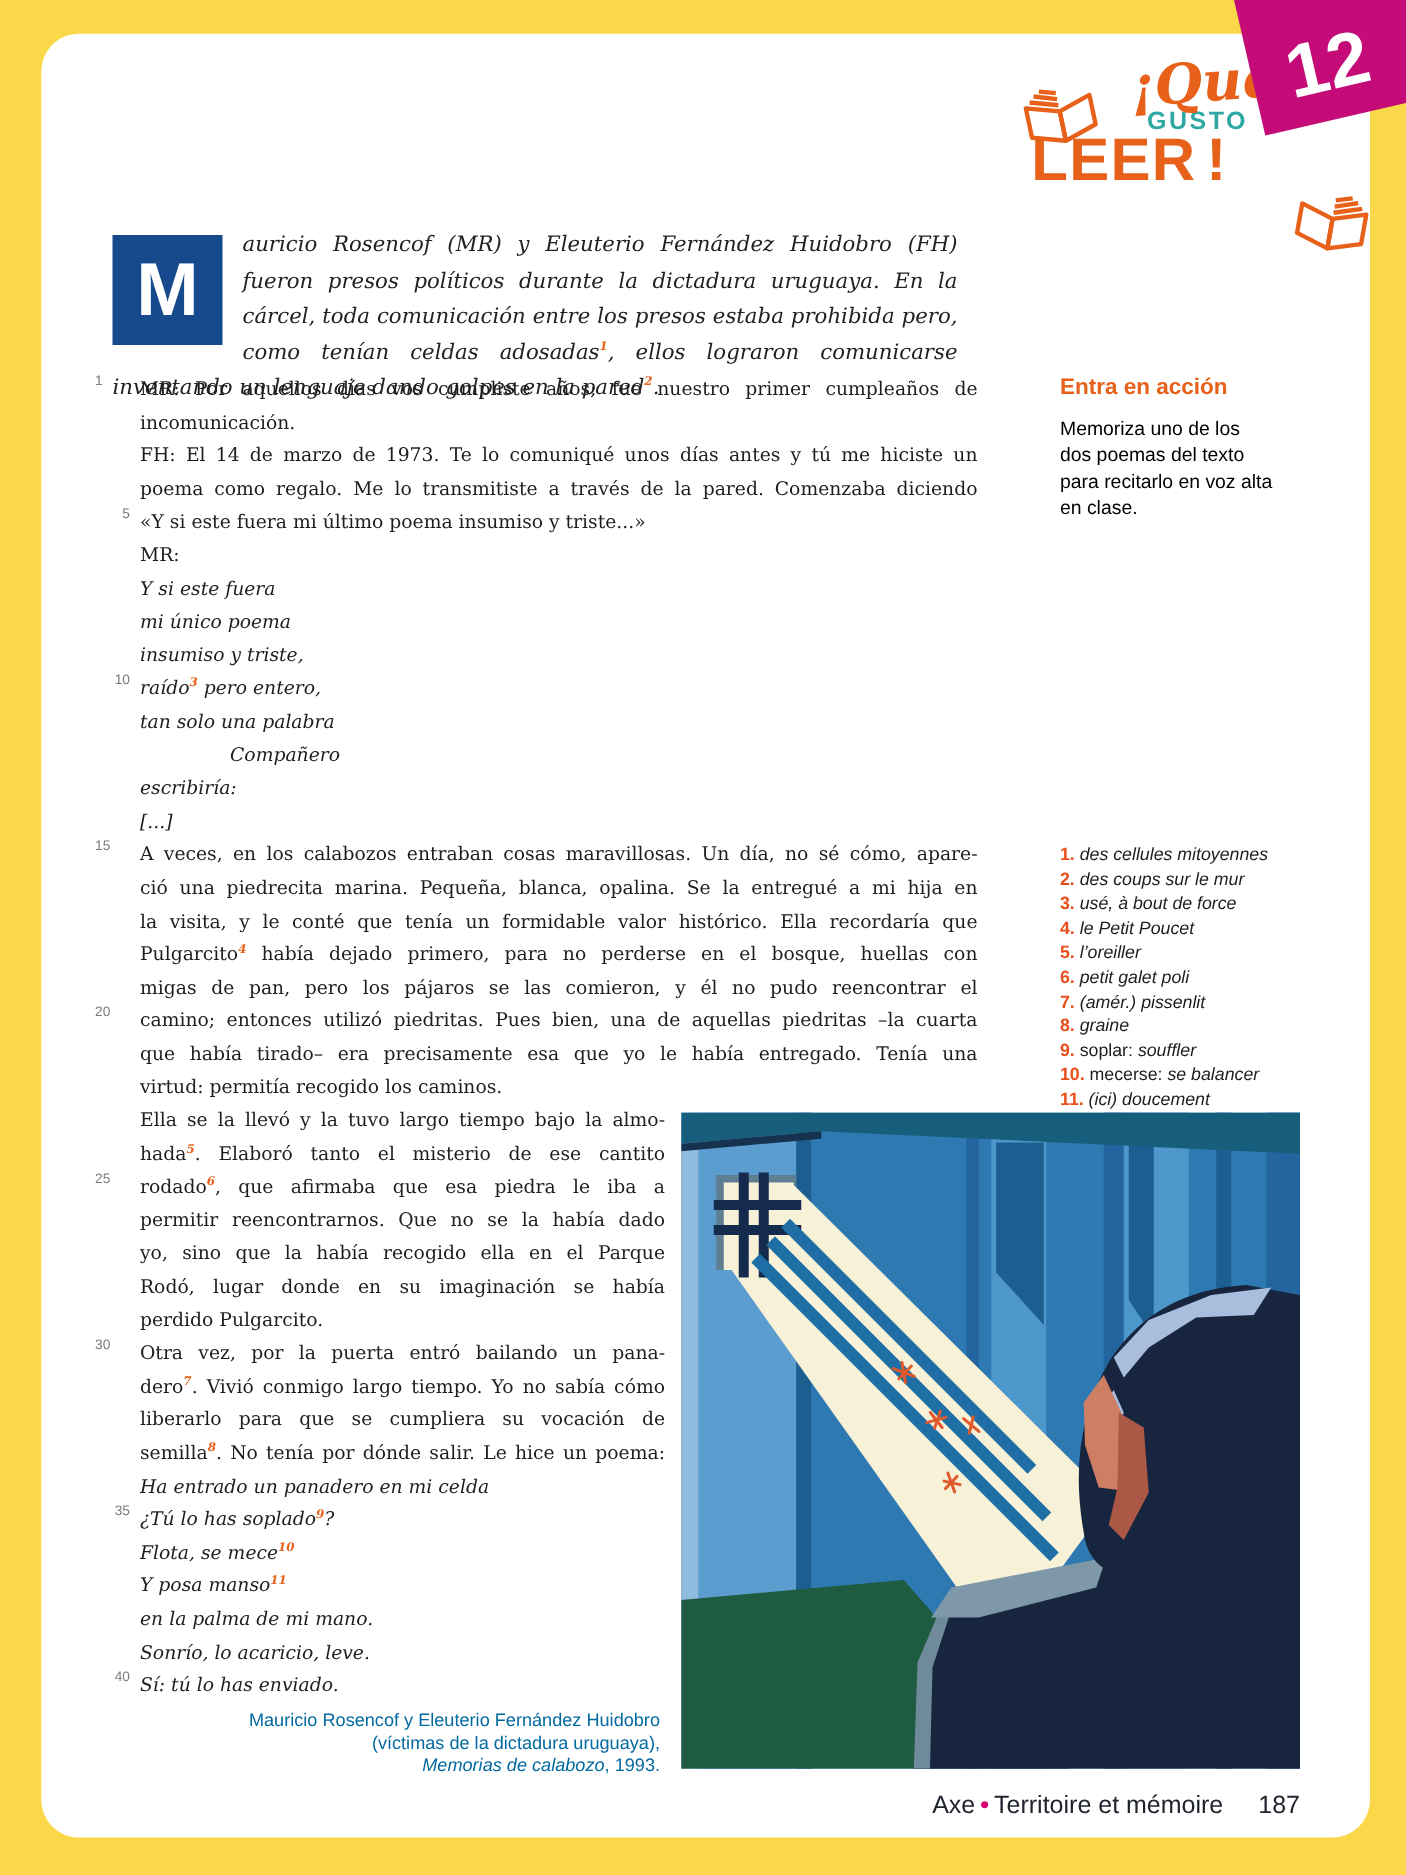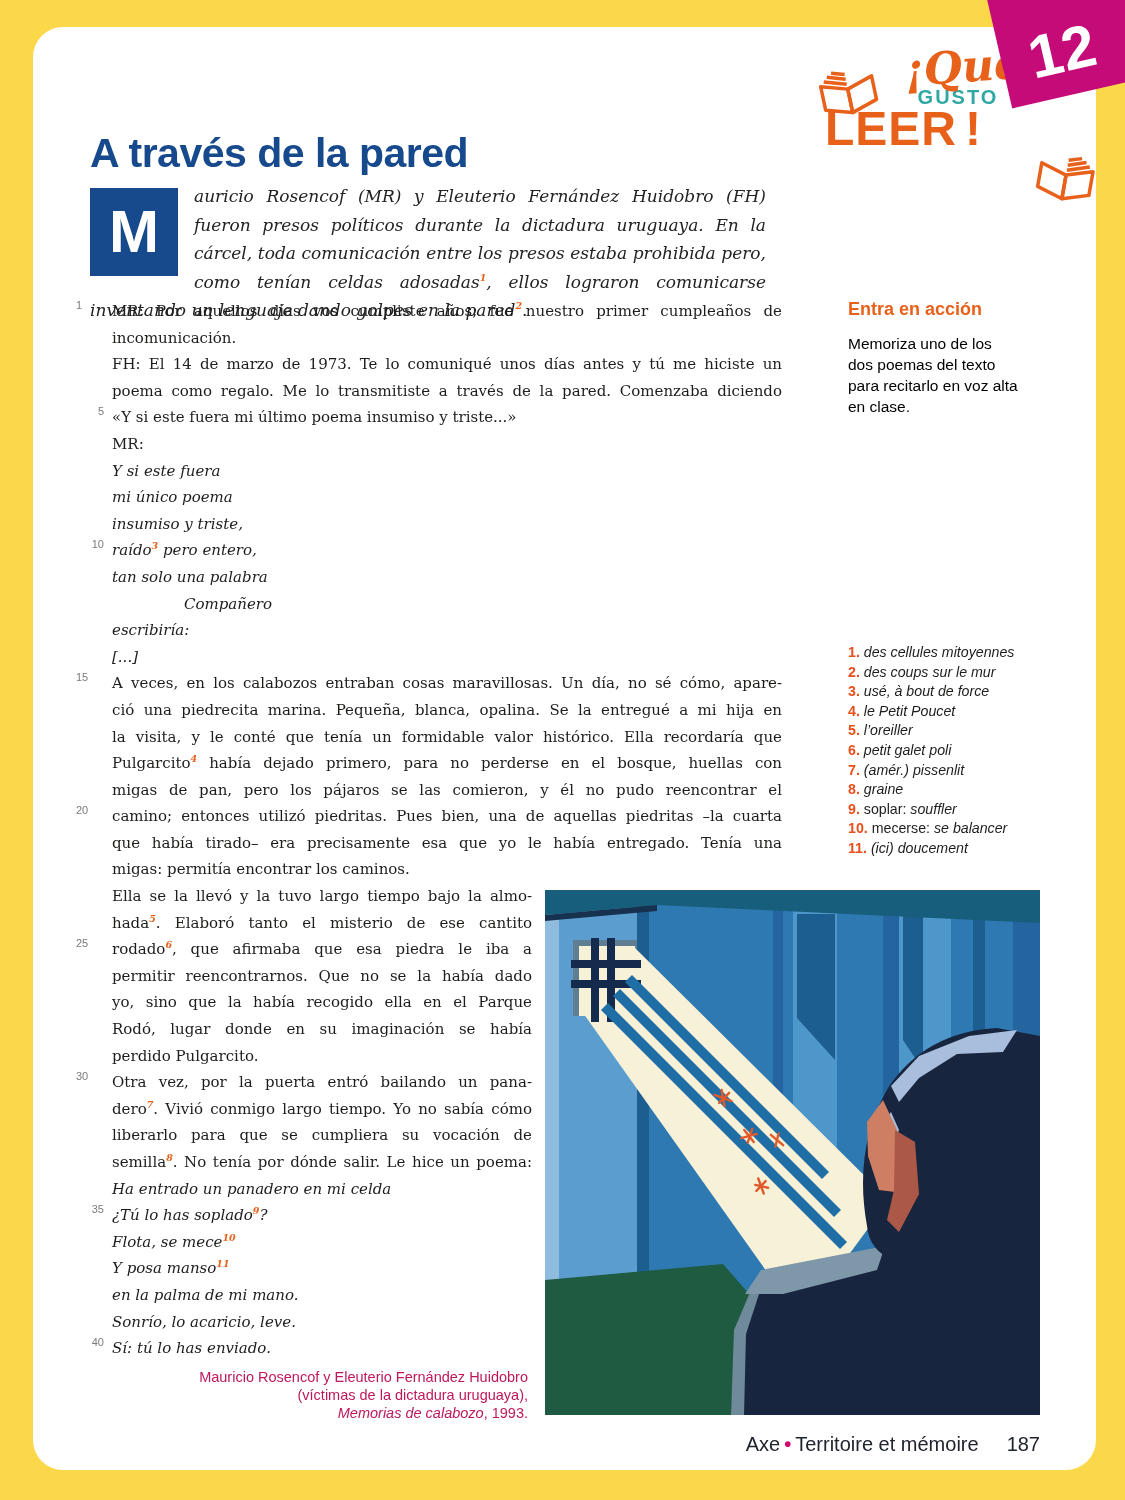--- a/index.html
+++ b/index.html
@@ -44,40 +44,39 @@
   .line.ind{padding-left:72px}
   .line.j{text-align:justify;text-align-last:justify}
   .lnum{position:absolute;left:-36px;width:28px;text-align:right;
         font:11px "Liberation Sans",sans-serif;color:#7b7b7b;top:1px;font-style:normal}
   .sup{color:var(--accent-orange,#E8611B);font-weight:bold;font-size:9.5px;
         vertical-align:super;line-height:0;font-style:italic}
   
   .action{position:absolute;left:815px;top:272px;width:210px}
   .action-h{font-weight:bold;font-size:18px;color:var(--accent-orange,#E8611B)}
   .action-body{margin-top:13px;font-size:15.5px;line-height:21px;color:#000000}
-  .footnotes{position:absolute;left:815px;top:616px;width:215px}
+  .footnotes{position:absolute;left:815px;top:648px;width:215px}
   .fnote{font-style:italic;font-size:14.2px;line-height:19.6px;color:#1d1d1b}
   .fnum{font-style:normal;font-weight:bold;color:var(--footnote-orange,#E94F1B)}
   .froman{font-style:normal}
   
   .attribution{position:absolute;left:79px;top:1342px;width:416px;text-align:right;
-        font-size:14.5px;line-height:17.8px;color:#be185d}
+        font-size:14.5px;line-height:17.8px;color:#0369a1}
   .attribution .work{font-style:italic}
   .footer{position:absolute;right:56px;top:1406px;font-size:20px;color:#20242f;
         white-space:nowrap}
   .footer .bullet{color:var(--footer-pink,#D6006F);font-weight:bold;margin:0 4px}
   .footer .pagenum{margin-left:28px}
   .ill{position:absolute;left:512px;top:863px}
 </style>
 </head>
 <body>
 
 <div class="page">
 
-  <h1 class="title">A través de la pared</h1>
 
   <div class="logo">
     <svg class="book left" width="64" height="56" viewBox="0 0 64 56">
       <g fill="none" stroke="#E8611B" stroke-width="3.5" stroke-linejoin="round">
         <path d="M32 46 L6 38 L6 14 L32 22 Z"></path>
         <path d="M32 46 L58 38 L58 14 L32 22 Z"></path>
         <path d="M10 10 L32 17 M14 6 L32 12 M19 3 L32 7"></path>
       </g>
     </svg>
     <span class="logo-que">¡Qué</span>
@@ -111,21 +110,21 @@
       <div class="line it ind"><span>Compañero</span></div>
       <div class="line it"><span>escribiría:</span></div>
       <div class="line it"><span>[...]</span></div>
       <div class="line j"><span class="lnum">15</span><span>A veces, en los calabozos entraban cosas maravillosas. Un día, no sé cómo, apare-</span></div>
       <div class="line j"><span>ció una piedrecita marina. Pequeña, blanca, opalina. Se la entregué a mi hija en</span></div>
       <div class="line j"><span>la visita, y le conté que tenía un formidable valor histórico. Ella recordaría que</span></div>
       <div class="line j"><span>Pulgarcito</span><span class="sup">4</span><span> había dejado primero, para no perderse en el bosque, huellas con</span></div>
       <div class="line j"><span>migas de pan, pero los pájaros se las comieron, y él no pudo reencontrar el</span></div>
       <div class="line j"><span class="lnum">20</span><span>camino; entonces utilizó piedritas. Pues bien, una de aquellas piedritas –la cuarta</span></div>
       <div class="line j"><span>que había tirado– era precisamente esa que yo le había entregado. Tenía una</span></div>
-      <div class="line"><span>migas: permitía encontrar los caminos.</span></div>
+      <div class="line"><span>virtud: permitía recogido los caminos.</span></div>
       <div class="line j nw"><span>Ella se la llevó y la tuvo largo tiempo bajo la almo-</span></div>
       <div class="line j nw"><span>hada</span><span class="sup">5</span><span>. Elaboró tanto el misterio de ese cantito</span></div>
       <div class="line j nw"><span class="lnum">25</span><span>rodado</span><span class="sup">6</span><span>, que afirmaba que esa piedra le iba a</span></div>
       <div class="line j nw"><span>permitir reencontrarnos. Que no se la había dado</span></div>
       <div class="line j nw"><span>yo, sino que la había recogido ella en el Parque</span></div>
       <div class="line j nw"><span>Rodó, lugar donde en su imaginación se había</span></div>
       <div class="line nw"><span>perdido Pulgarcito.</span></div>
       <div class="line j nw"><span class="lnum">30</span><span>Otra vez, por la puerta entró bailando un pana-</span></div>
       <div class="line j nw"><span>dero</span><span class="sup">7</span><span>. Vivió conmigo largo tiempo. Yo no sabía cómo</span></div>
       <div class="line j nw"><span>liberarlo para que se cumpliera su vocación de</span></div>

